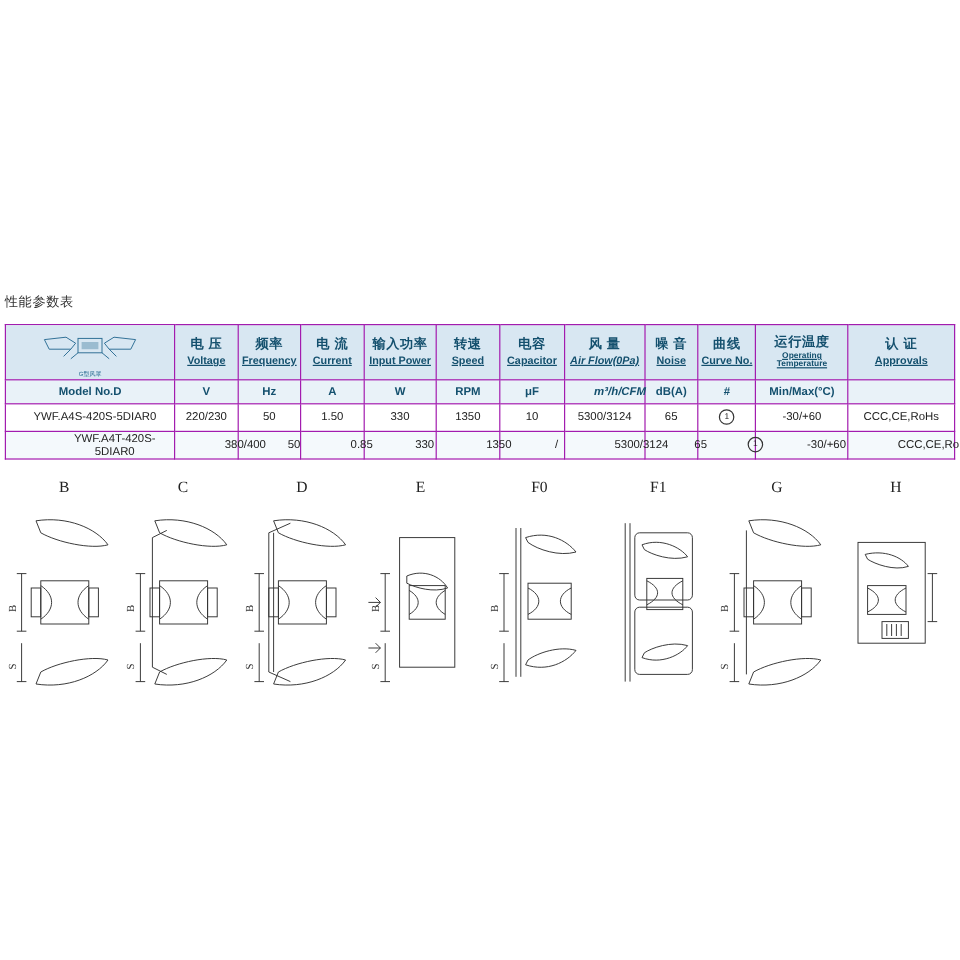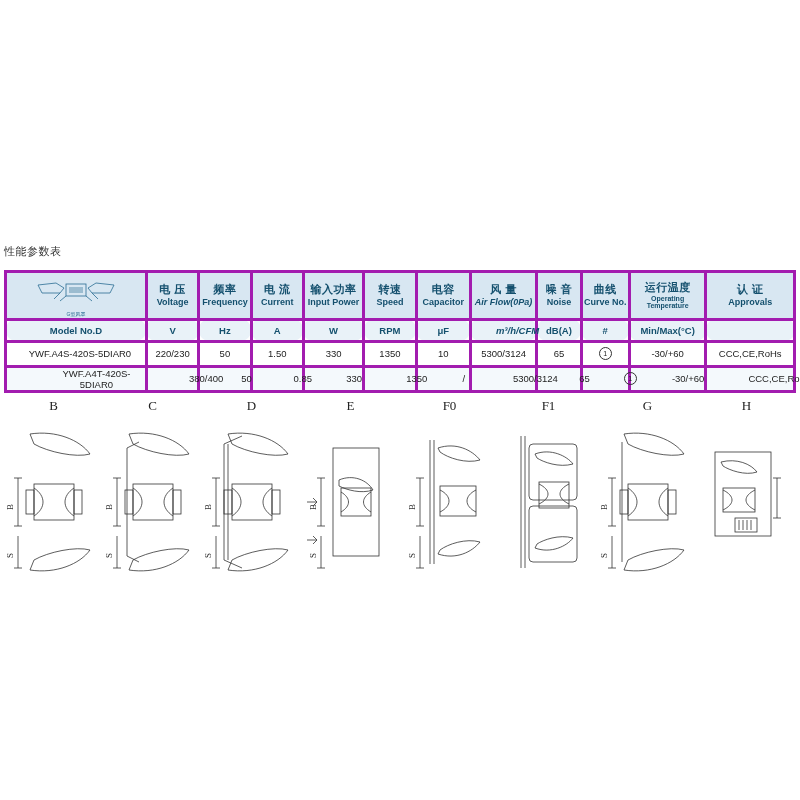--- a/index.html
+++ b/index.html
@@ -35,48 +35,48 @@
   .spec-table {
     position: absolute;
     left: 4px;
     top: 270px;
     width: 792px;
     border-collapse: collapse;
     table-layout: fixed;
     font-size: 9px;
   }
   .spec-table td, .spec-table th {
-    border: 3px solid #a21caf;
+    border: 1px solid #a21caf;
     padding: 0;
     text-align: center;
     vertical-align: middle;
   }
   .hdr-main td {
     background: #d8e7f2;
     height: 38px;
     line-height: 1.15;
   }
   .hdr-sub td {
     background: #e9f2f8;
     height: 19px;
-    border-radius: 10px;
   }
   .cn {
     display: block;
     font-size: 11px;
     font-weight: bold;
     color: #14506e;
     letter-spacing: 0.5px;
   }
   .en {
     display: block;
     font-size: 9px;
     font-weight: bold;
     color: #14506e;
     margin-top: 1px;
+    text-decoration: underline;
   }
   .en.small {
     font-size: 7px;
     line-height: 1.05;
   }
   .en.ital {
     font-style: italic;
   }
   .sub-label {
     font-size: 9.5px;

